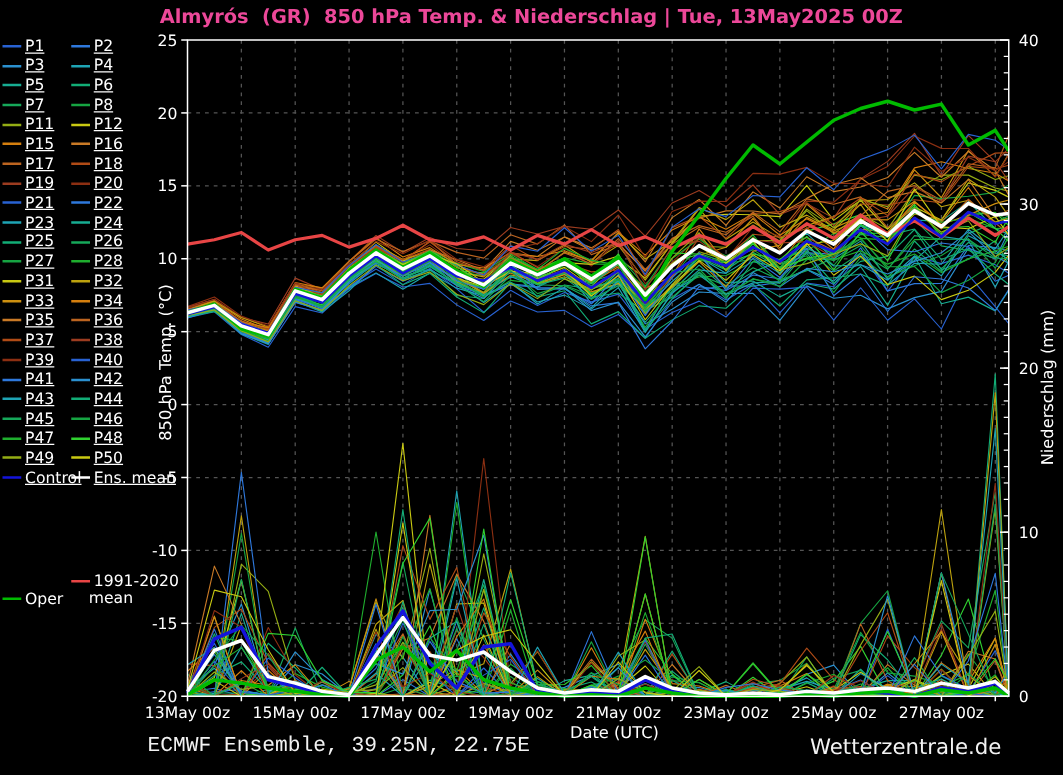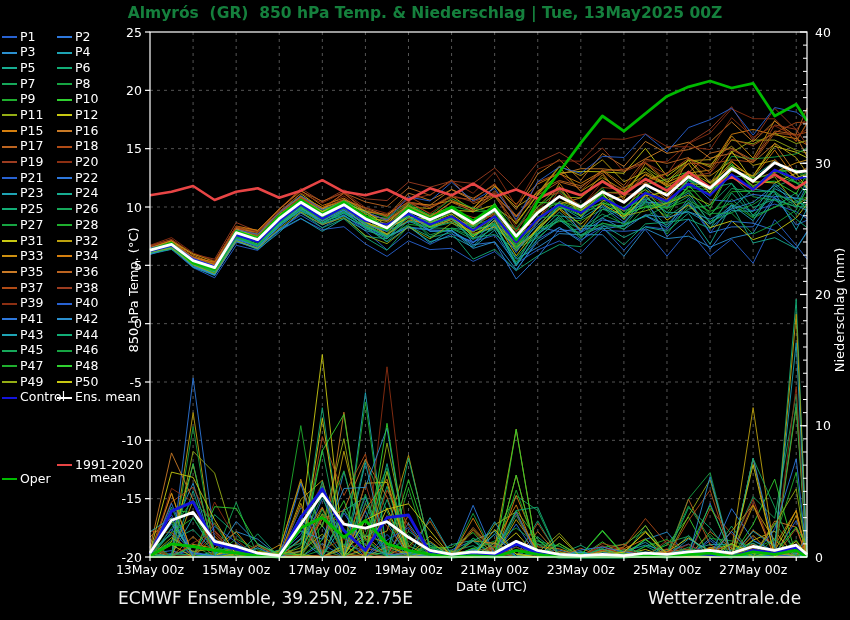--- a/index.html
+++ b/index.html
@@ -1,31 +1,31 @@
 <!DOCTYPE html>
 <html><head>
 <meta charset="utf-8">
 <style>
   html,body{margin:0;padding:0;background:#000;}
   #stage{position:relative;width:850px;height:620px;background:#000;overflow:hidden;
          font-family:"DejaVu Sans","Liberation Sans",sans-serif;color:#fff;}
   .title{position:absolute;left:0;top:4px;width:850px;text-align:center;
-         font-size:15.5px;font-weight:bold;color:#15803d;white-space:pre;}
-  #legend{position:absolute;left:2px;top:29px;width:150px;}
+         font-size:15.5px;font-weight:bold;color:#ec4899;white-space:pre;}
+  #legend{position:absolute;left:2px;top:29px;width:150px;text-decoration:underline;}
   .lg-row{display:flex;height:15.7px;align-items:center;}
   .lg-cell{display:flex;align-items:center;}
   .lg-cell.c1{width:55px;}
   .lg-sw{width:15px;height:2px;margin-right:3px;flex:0 0 15px;}
   .lg-lb{font-size:12.5px;color:#fff;line-height:1;}
   .axlab{position:absolute;font-size:13px;color:#fff;white-space:nowrap;}
   .axlab.left{left:133px;top:290px;transform:translate(-50%,-50%) rotate(-90deg);}
   .axlab.right{left:839px;top:310px;transform:translate(-50%,-50%) rotate(-90deg);}
   .xlab{position:absolute;left:456px;top:579px;font-size:13px;color:#fff;}
   .foot{position:absolute;top:588px;font-size:17px;color:#f2f2f2;}
-  .foot.l{left:118px;}
+  .foot.l{left:118px;font-family:Liberation Mono, monospace;}
   .foot.r{left:648px;text-align:right;}
   svg{position:absolute;left:0;top:0;}
 </style>
 </head>
 <body>
 
 <div id="stage">
   <div class="title">Almyrós  (GR)  850 hPa Temp. &amp; Niederschlag | Tue, 13May2025 00Z</div>
   <div id="legend">
       <div class="lg-row">
@@ -63,30 +63,20 @@
           <span class="lg-sw" style="background: rgb(22, 168, 90);"></span>
           <span class="lg-lb">P7</span>
         </div>
         <div class="lg-cell ">
           <span class="lg-sw" style="background: rgb(22, 164, 66);"></span>
           <span class="lg-lb">P8</span>
         </div>
       </div>
       <div class="lg-row">
         <div class="lg-cell c1">
-          <span class="lg-sw" style="background: rgb(31, 174, 46);"></span>
-          <span class="lg-lb">P9</span>
-        </div>
-        <div class="lg-cell ">
-          <span class="lg-sw" style="background: rgb(48, 209, 48);"></span>
-          <span class="lg-lb">P10</span>
-        </div>
-      </div>
-      <div class="lg-row">
-        <div class="lg-cell c1">
           <span class="lg-sw" style="background: rgb(148, 173, 20);"></span>
           <span class="lg-lb">P11</span>
         </div>
         <div class="lg-cell ">
           <span class="lg-sw" style="background: rgb(201, 201, 18);"></span>
           <span class="lg-lb">P12</span>
         </div>
       </div>
       <div class="lg-row">
         <div class="lg-cell c1">
@@ -266,21 +256,21 @@
         <div class="lg-cell ">
           <span class="lg-sw" style="background: rgb(255, 255, 255);"></span>
           <span class="lg-lb">Ens. mean</span>
         </div>
       </div>
       <div style="position: absolute; left: 55px; top: 430px;">
         <div class="lg-cell ">
           <span class="lg-sw" style="background: rgb(232, 69, 69);"></span>
           <span class="lg-lb">1991-2020</span>
         </div>
-        <div class="lg-lb" style="margin-left: 33px; font-size: 12.5px;">mean</div>
+        <div class="lg-lb" style="margin-left: 14px; font-size: 12.5px;">mean</div>
       </div>
       <div style="position: absolute; left: 0px; top: 444px; text-align: center;">
         <div class="lg-cell ">
           <span class="lg-sw" style="background: rgb(0, 187, 0);"></span>
           <span class="lg-lb">Oper</span>
         </div>
       </div>
     </div>
   <svg id="chart" width="850" height="620">
       <line x1="193.08196721311475" y1="32" x2="193.08196721311475" y2="557" stroke="#555" stroke-width="1" stroke-dasharray="3 4"></line>

